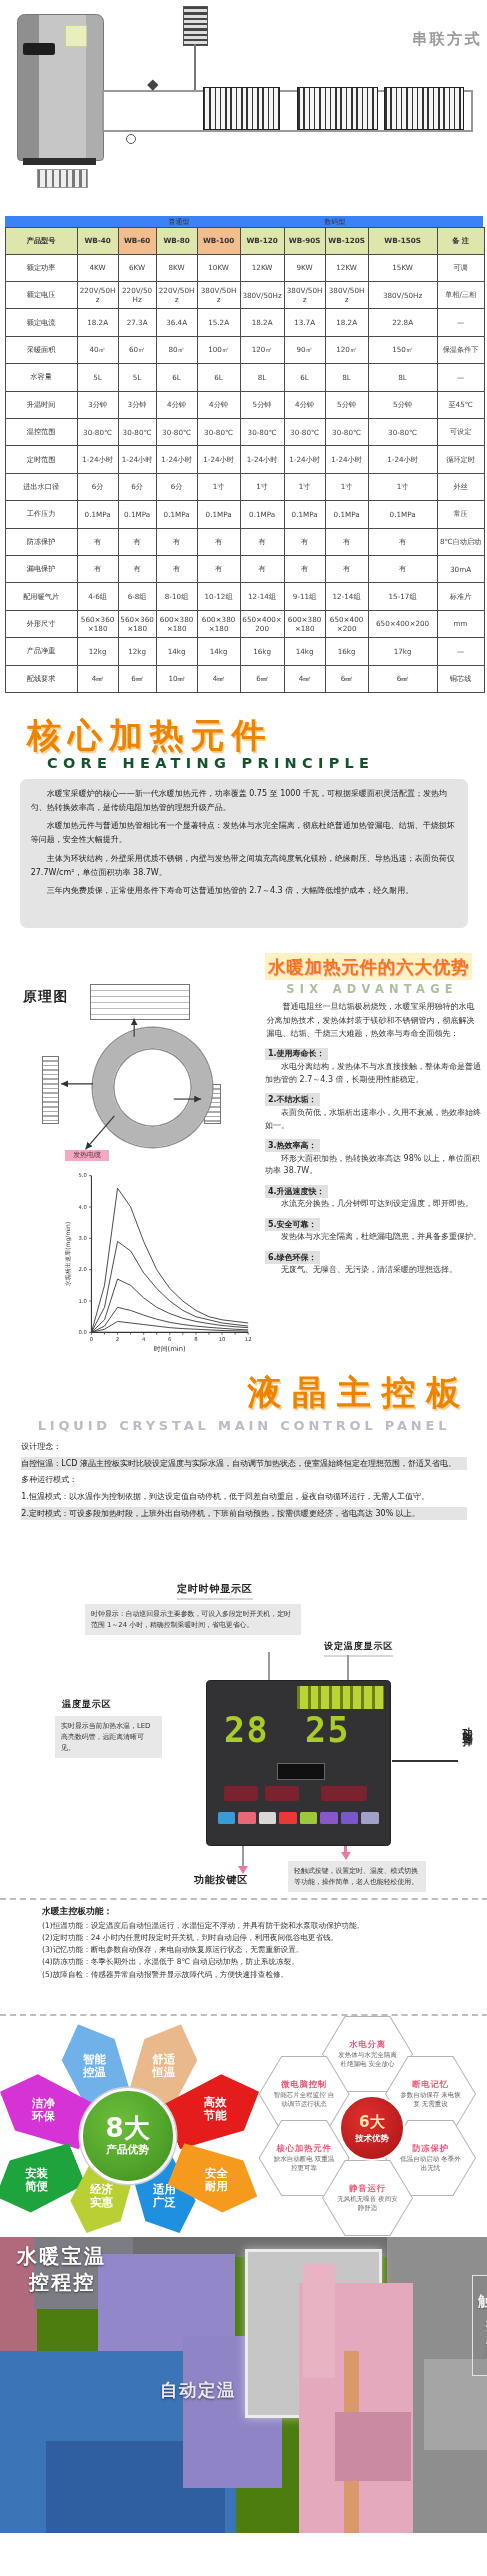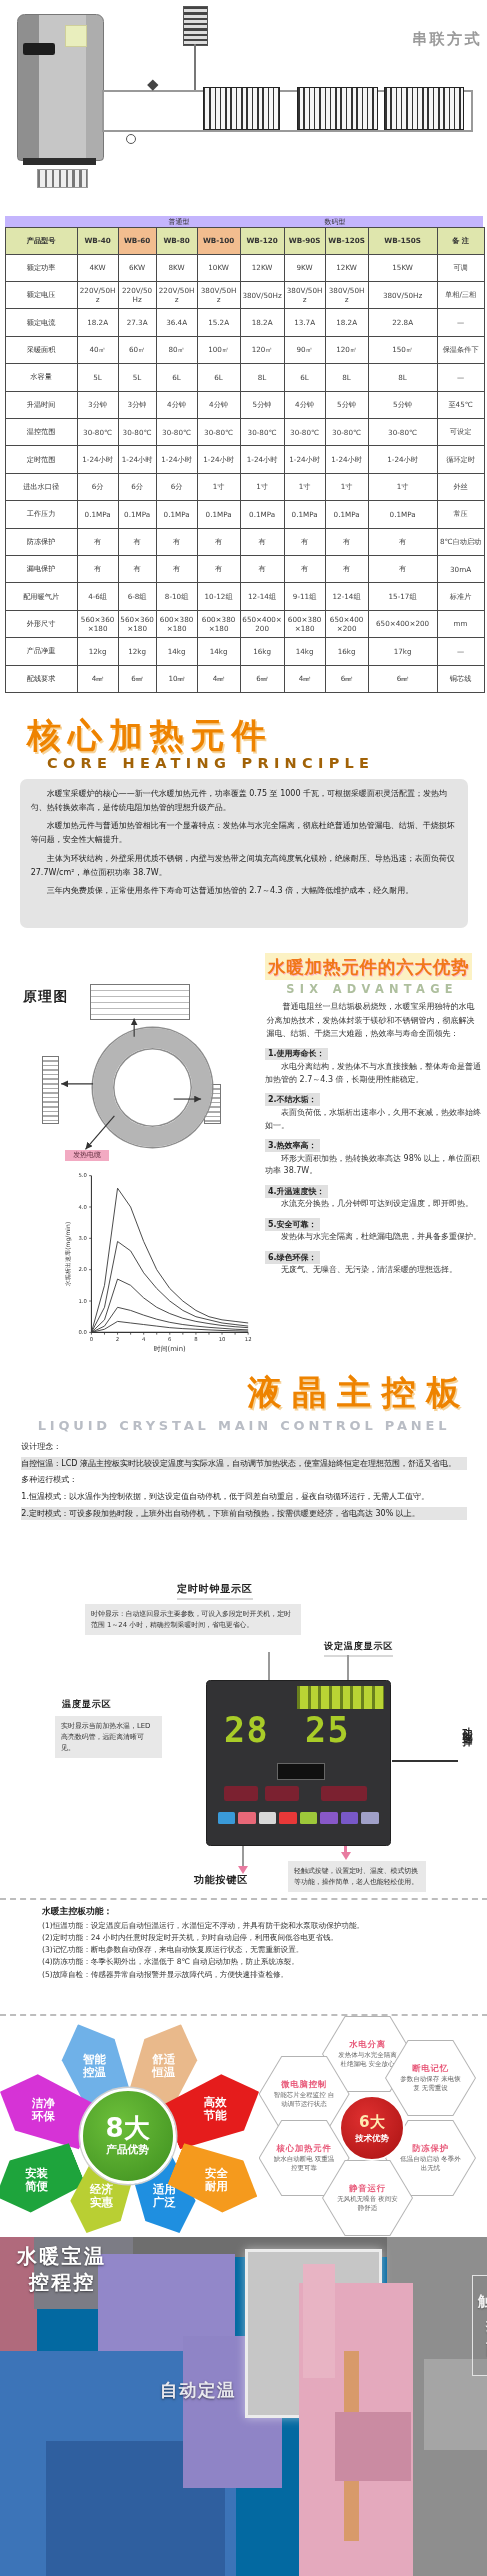--- a/index.html
+++ b/index.html
@@ -16,36 +16,36 @@
   .pipe{position:absolute;background:#999;}
   .pump{position:absolute;left:126px;top:134px;width:8.4px;height:8.4px;border:1.5px solid #555;border-radius:50%;}
   .valve{position:absolute;left:149px;top:81px;width:7.6px;height:7.6px;background:#444;transform:rotate(45deg);}
   .tank{position:absolute;left:183px;top:6.1px;width:23px;height:38px;border:0.8px solid #555;background:repeating-linear-gradient(180deg,#444 0 2.3px,#ddd 2.3px 5.3px);}
   .tank-stem{position:absolute;left:194px;top:44px;width:1.5px;height:46px;background:#777;}
   .radiator{position:absolute;top:87px;height:41px;border:1.5px solid #222;background:repeating-linear-gradient(90deg,#333 0 1.5px,#f5f5f5 1.5px 5.3px);}
   .diagram-caption{position:absolute;left:412px;top:29px;font-size:15.2px;letter-spacing:2.3px;color:#9b9b9b;font-weight:bold;}
 
   
   .sec-table{height:493px;}
-  .group-strip{position:relative;height:10.7px;background:#c4b5fd;margin:0 4.6px;font-size:6.9px;color:#333;}
+  .group-strip{position:relative;height:10.7px;background:#3b82f6;margin:0 4.6px;font-size:6.9px;color:#333;}
   .group-strip span{position:absolute;top:0.8px;}
   .g1{left:164px;} .g2{left:320px;}
   table.spec{border-collapse:collapse;table-layout:fixed;width:478px;margin:0 4.6px;background:#fff;}
   table.spec th,table.spec td{border:0.8px solid #4a4a4a;font-size:7.2px;text-align:center;padding:0.8px 1.5px;word-break:break-all;color:#444;}
   table.spec thead th{background:#dfe6ad;color:#333;font-weight:bold;height:24.4px;}
   table.spec thead th.hl{background:#f2bd8f;}
   table.spec tbody tr{height:27.4px;}
   table.spec td:first-child{text-align:center;color:#333;}
   table.spec th:nth-child(7),table.spec td:nth-child(7){border-left:1.5px solid #222;}
   table.spec{border:1.5px solid #222;}
 
   
   .sec-core{height:244px;}
   .big-title{font-weight:bold;color:#ee8300;letter-spacing:6.9px;font-size:34px;line-height:1.1;text-shadow:1.5px 1.5px 0 #f6d39a;padding:7.6px 0 0 27px;}
-  .big-sub{font-weight:bold;color:#a16207;letter-spacing:5.3px;font-size:14.5px;padding:1.5px 0 0 47px;}
+  .big-sub{font-weight:bold;color:#14532d;letter-spacing:5.3px;font-size:14.5px;padding:1.5px 0 0 47px;}
   .grey-box{margin:7.6px 20px 0 20px;background:#e4e4e4;padding:7.6px 10.7px;height:134px;overflow:hidden;border-radius:7px;}
   .grey-box p{margin:0 0 4.6px 0;font-size:8px;line-height:1.75;text-indent:2em;color:#222;}
 
   
   .sec-six{height:411px;}
   .principle-col{position:absolute;left:0;top:0;width:263px;height:411px;}
   .principle-label{position:absolute;left:23px;top:35px;font-size:13.7px;font-weight:bold;color:#222;letter-spacing:1.5px;}
   .callout{position:absolute;border:1.5px solid #777;background:#fff;}
   .co-top{left:90px;top:30.5px;width:98px;height:34px;background:repeating-linear-gradient(180deg,#fff 0 4.6px,#bbb 4.6px 6.1px);}
   .co-left{left:42px;top:103px;width:15.2px;height:66px;background:repeating-linear-gradient(180deg,#fff 0 3px,#aaa 3px 4.6px);}
@@ -108,28 +108,28 @@
   .p8{--r:112deg;left:181px;top:120px;width:61px;height:88px;}
   .flower-center{position:absolute;left:75px;top:72px;width:90px;height:90px;border-radius:50%;background:radial-gradient(circle at 40% 35%,#6cbf3a,#3e8f1f);border:3px solid #fff;box-shadow:0 0 0 1.5px #cfcfcf;display:flex;flex-direction:column;align-items:center;justify-content:center;color:#fff;}
   .flower-center .n{font-size:26px;font-weight:bold;line-height:1;}
   .flower-center .t{font-size:10.7px;font-weight:bold;margin-top:2.3px;}
   .hexes{position:absolute;left:251px;top:0;width:233px;height:221px;}
   .hex{position:absolute;width:91px;height:76px;}
   .hex .ho{position:absolute;inset:0;background:#b3b3b3;clip-path:polygon(25% 0,75% 0,100% 50%,75% 100%,25% 100%,0 50%);}
   .hex .hi{position:absolute;inset:1.1px;background:#fff;clip-path:polygon(25% 0,75% 0,100% 50%,75% 100%,25% 100%,0 50%);display:flex;flex-direction:column;align-items:center;justify-content:center;padding:3px 13.7px;box-sizing:border-box;text-align:center;}
   .hex b{font-size:8.4px;color:#e85a7a;letter-spacing:0.8px;}
   .hex p{margin:1.5px 0 0 0;font-size:6.5px;line-height:1.35;color:#666;}
-  .hx-top{left:71px;top:0;} .hx-ml{left:7.6px;top:40px;} .hx-mr{left:134px;top:24px;}
+  .hx-top{left:71px;top:0;} .hx-ml{left:7.6px;top:40px;} .hx-mr{left:134px;top:40px;}
   .hx-bl{left:7.6px;top:104px;} .hx-br{left:134px;top:104px;} .hx-bot{left:71px;top:144px;}
   .hex-center{position:absolute;left:88px;top:79px;width:62px;height:62px;border-radius:50%;background:radial-gradient(circle at 40% 35%,#e03030,#a81212);border:2.3px solid #fff;display:flex;flex-direction:column;align-items:center;justify-content:center;color:#ffdf9a;z-index:3;}
   .hex-center .n{font-size:15.2px;font-weight:bold;color:#ffe9b0;}
   .hex-center .t{font-size:8.4px;font-weight:bold;color:#fff;}
 
   
-  .sec-photo{height:340px;background:#0369a1;}
+  .sec-photo{height:296px;background:#4d7c0f;}
   .ph{position:absolute;}
   .ph-overlay{position:absolute;color:#fff;font-weight:bold;text-shadow:0 0.8px 2.3px rgba(0,0,0,.55);}
   .ph-box{position:absolute;border:1.5px solid #e3e3e3;background:rgba(120,120,120,.25);display:flex;flex-direction:column;align-items:center;justify-content:center;gap:4.6px;}
   .ph-box span{color:#f2f2f2;font-size:14.5px;font-weight:bold;letter-spacing:1.5px;text-shadow:0 0.8px 1.5px rgba(0,0,0,.4);}
   .ph-panel{position:absolute;left:245px;top:12.2px;width:131px;height:163px;background:#c6c6c6;border:3px solid #ececec;box-shadow:0 0 9.1px rgba(255,255,255,.5);}
 </style>
 </head>
 <body>
 
 <div class="sec sec-diagram">

